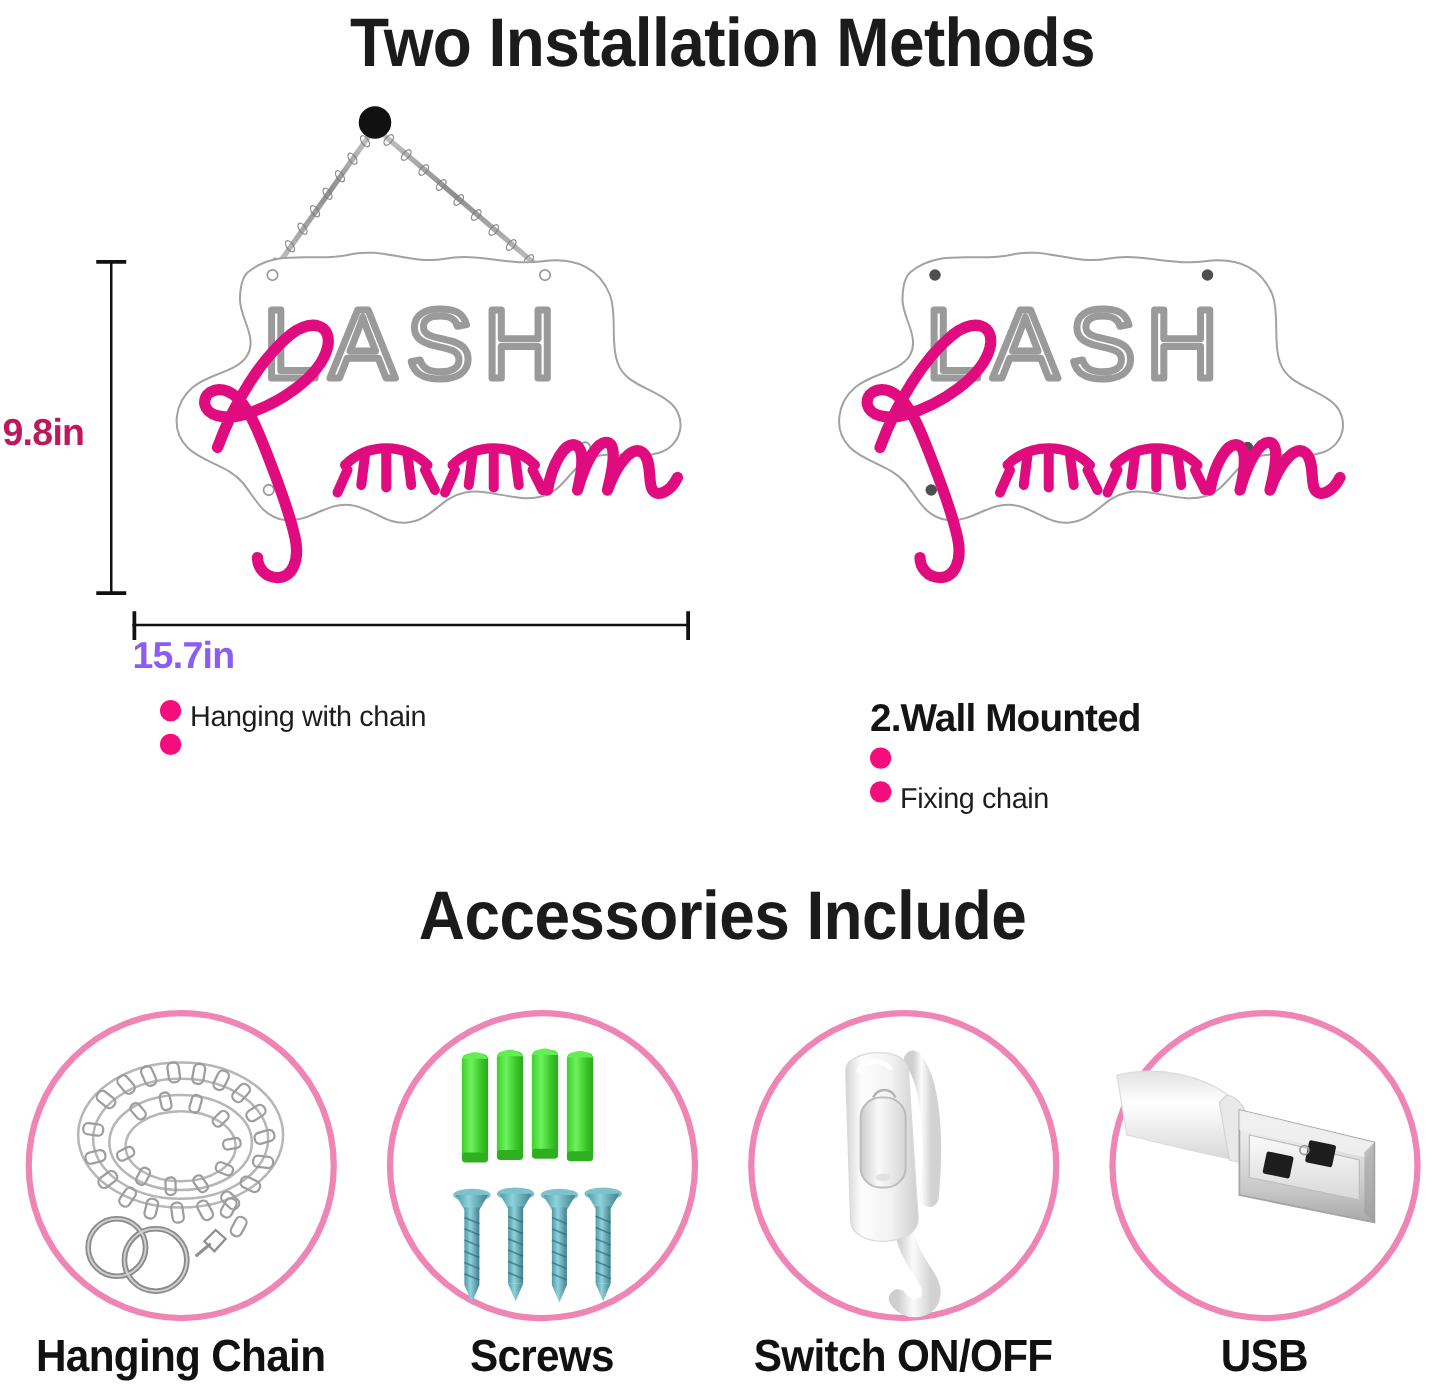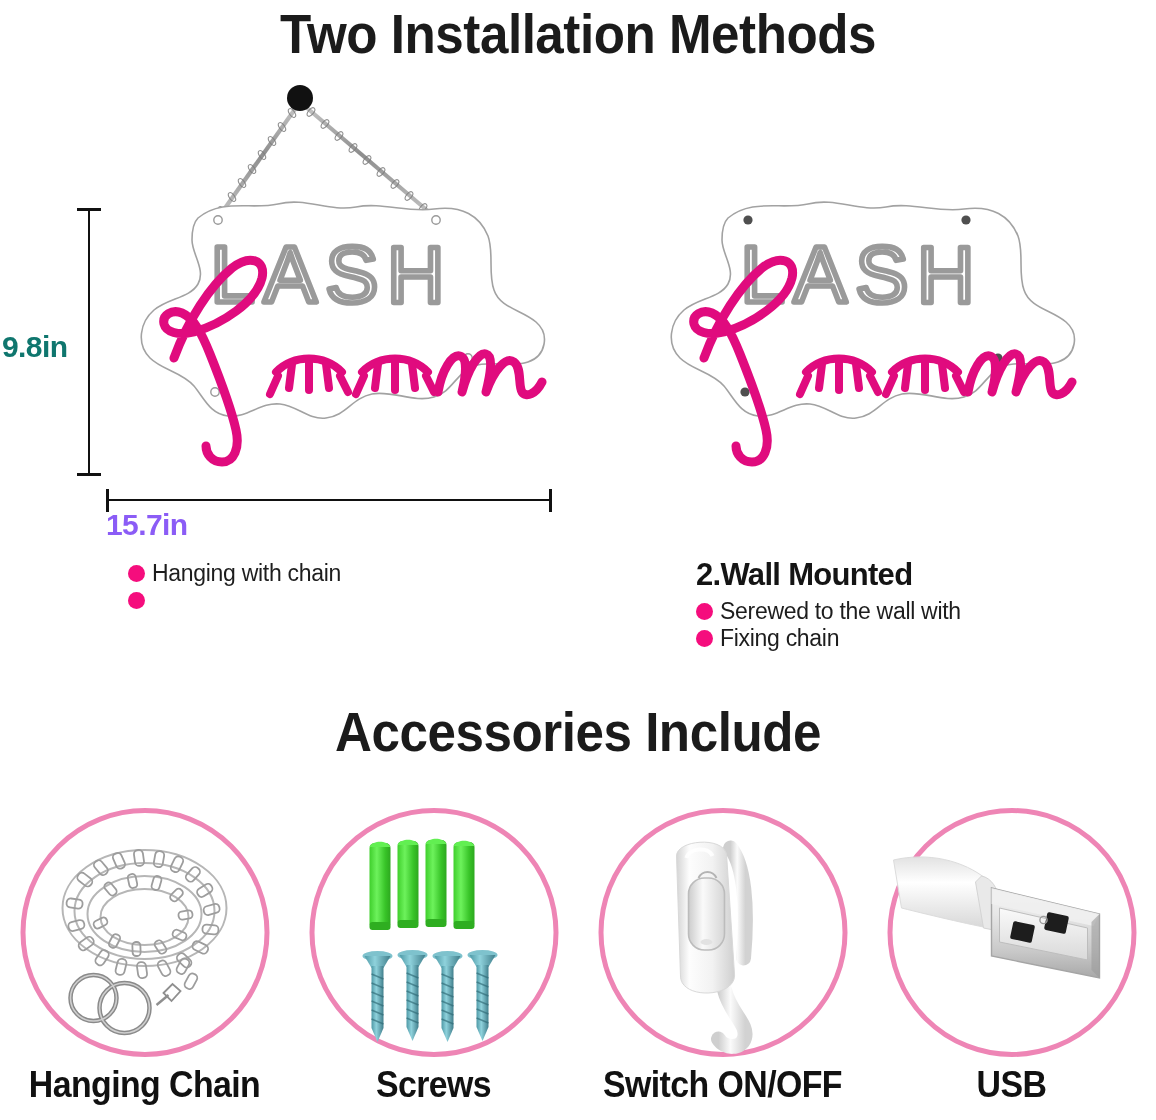--- a/index.html
+++ b/index.html
@@ -84,21 +84,21 @@
   #dim-height::before { top: 0; }
   #dim-height::after  { bottom: 0; }
 
   #dim-height-label {
     position: absolute;
     left: 2px;
     top: 330px;
     font-size: 30px;
     font-weight: bold;
     letter-spacing: -0.6px;
-    color: #0f766e;
+    color: #be185d;
     font-family: "Liberation Sans", sans-serif;
   }
 
   #dim-width {
     position: absolute;
     left: 106px;
     top: 499px;
     width: 446px;
     height: 2px;
     background: #111;
@@ -141,21 +141,20 @@
     color: #141414;
     letter-spacing: -0.7px;
     line-height: 38px;
     white-space: nowrap;
   }
   .method-bullets {
     margin-top: 4px;
   }
   .bullet-row {
     display: flex;
-    align-items: center;
     height: 27px;
   }
   .bullet-dot {
     flex: 0 0 auto;
     width: 17px;
     height: 17px;
     border-radius: 50%;
     background: #F50D7D;
     margin-right: 7px;
   }
@@ -441,21 +440,20 @@
       <span class="bullet-dot"></span>
     </div>
   </div>
 </div>
 
 <div id="method-2" class="method">
   <div class="method-title">2.Wall Mounted</div>
   <div class="method-bullets">
     <div class="bullet-row">
       <span class="bullet-dot"></span>
-      <span class="bullet-text">Serewed to the wall with</span>
     </div>
     <div class="bullet-row">
       <span class="bullet-dot"></span>
       <span class="bullet-text">Fixing chain</span>
     </div>
   </div>
 </div>
 
 <div id="heading-accessories" class="section-heading">Accessories Include</div>
 

